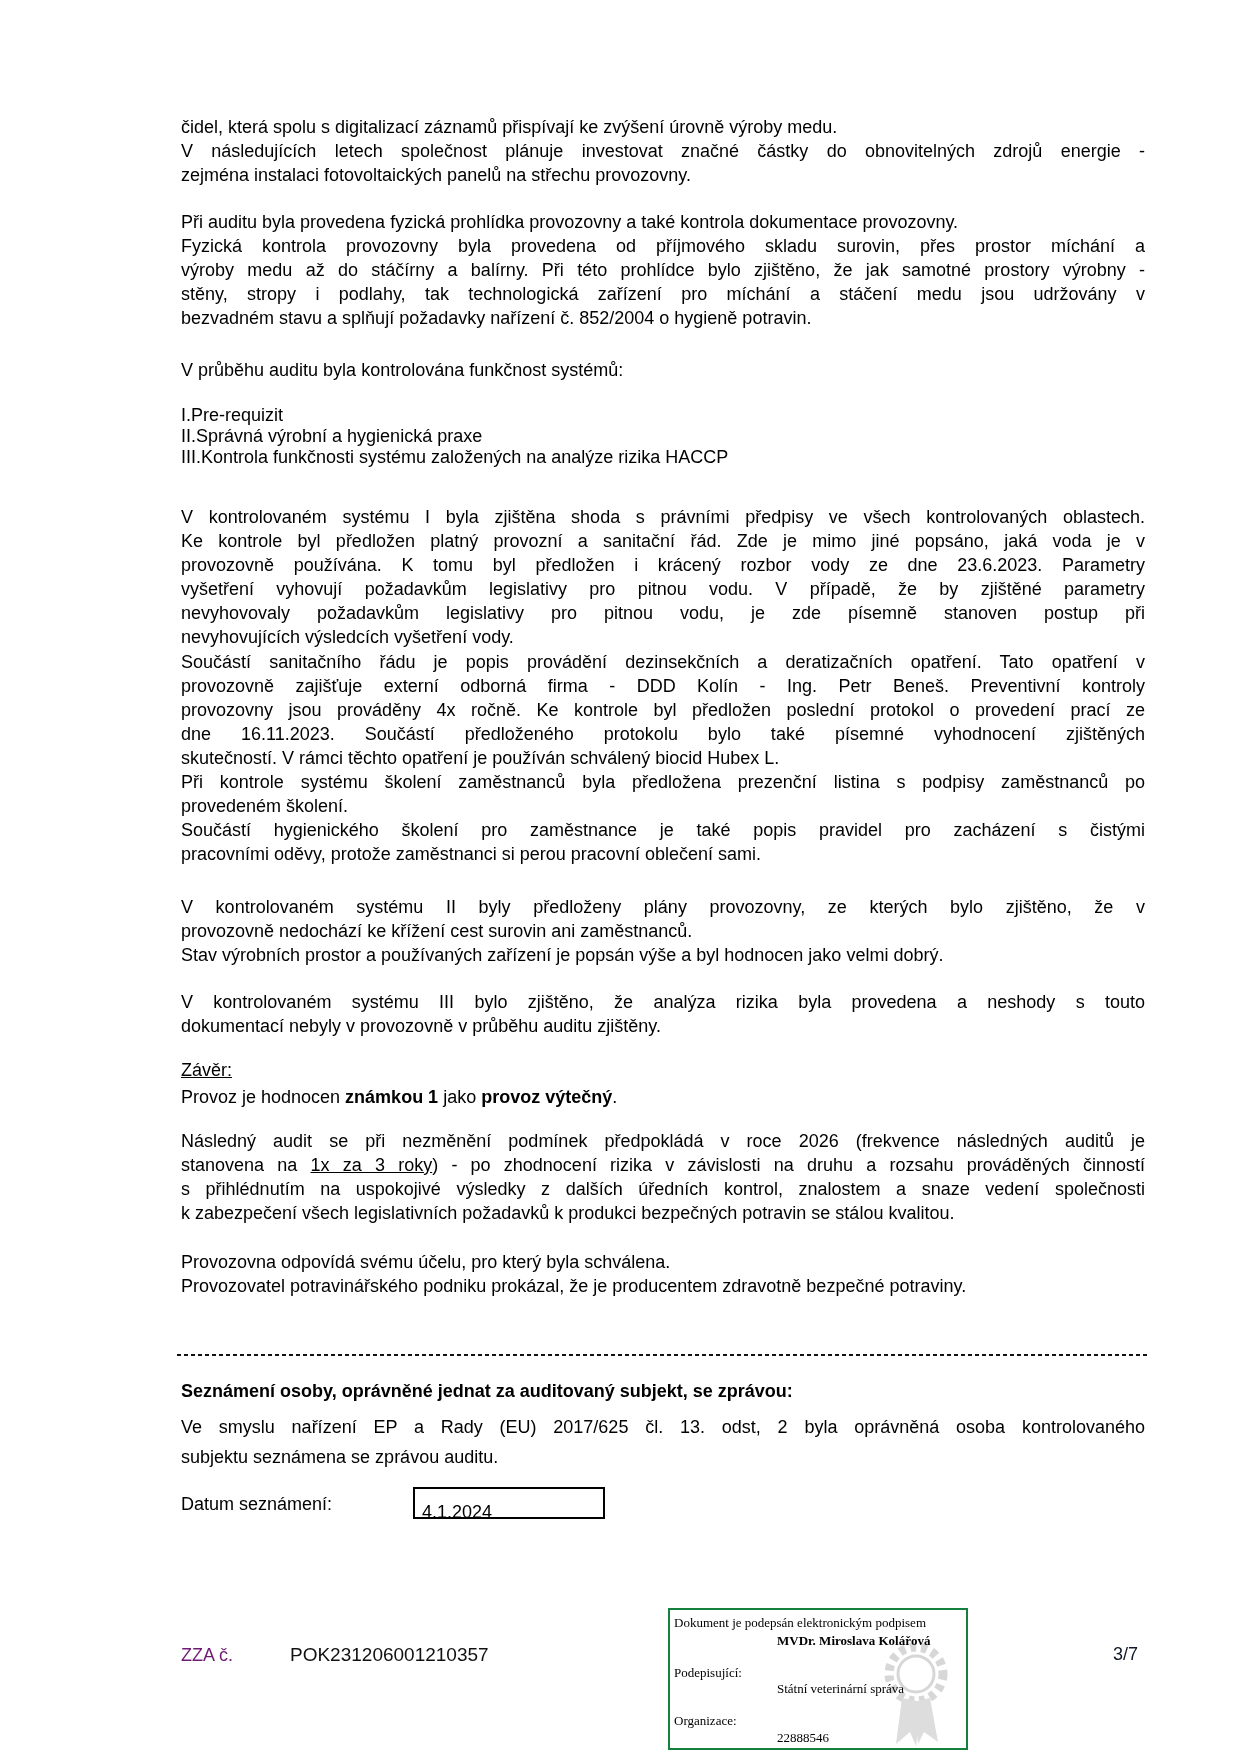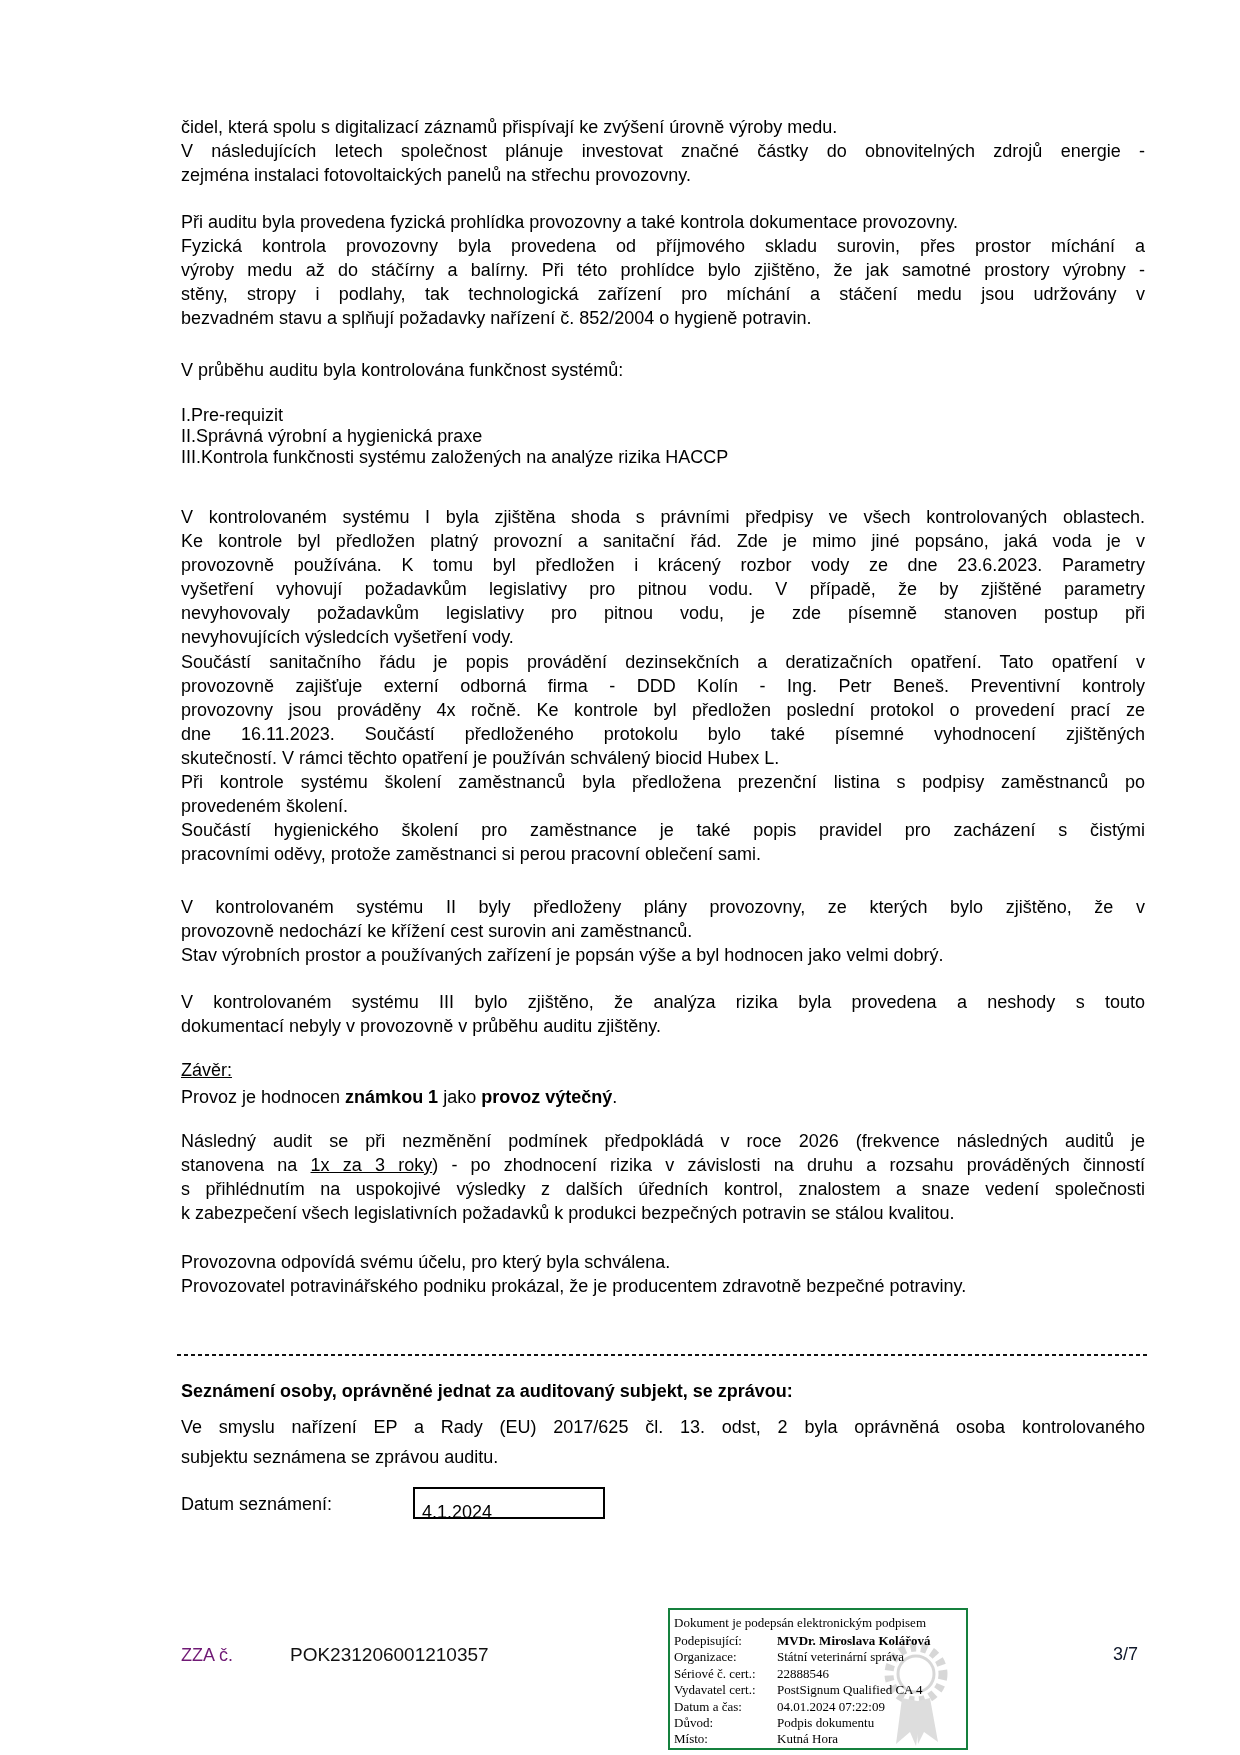--- a/index.html
+++ b/index.html
@@ -28,21 +28,21 @@
     padding:13px 0 0 7px;
     margin-left:44px;
   }
   .sigbox{
     position:absolute;left:668px;top:1608px;width:300px;height:142px;
     border:2px solid #15803d;box-sizing:border-box;background:#fff;
     font-family:"Liberation Serif","DejaVu Serif",serif;font-size:13px;
   }
   .sig-title{margin:5px 4px 2px 4px;line-height:16px;}
   .sigrow{display:flex;line-height:16.4px;margin-left:4px;margin-right:2px;position:relative;z-index:2;}
-  .sigl{width:103px;flex:none;}
+  .sigl{width:103px;flex:none;margin-top:32px;}
   .sigv{flex:1;}
   .sig-watermark{position:absolute;right:0px;top:22px;z-index:1;opacity:0.45;}
   .footer-zza{position:absolute;left:181px;top:1645px;font-size:18px;color:#701a75;}
   .footer-num{position:absolute;left:290px;top:1644px;font-size:19px;color:#111;}
   .footer-page{position:absolute;left:1113px;top:1644px;font-size:18px;color:#0f172a;}
 </style>
 </head>
 <body>
 
 <div class="page">

